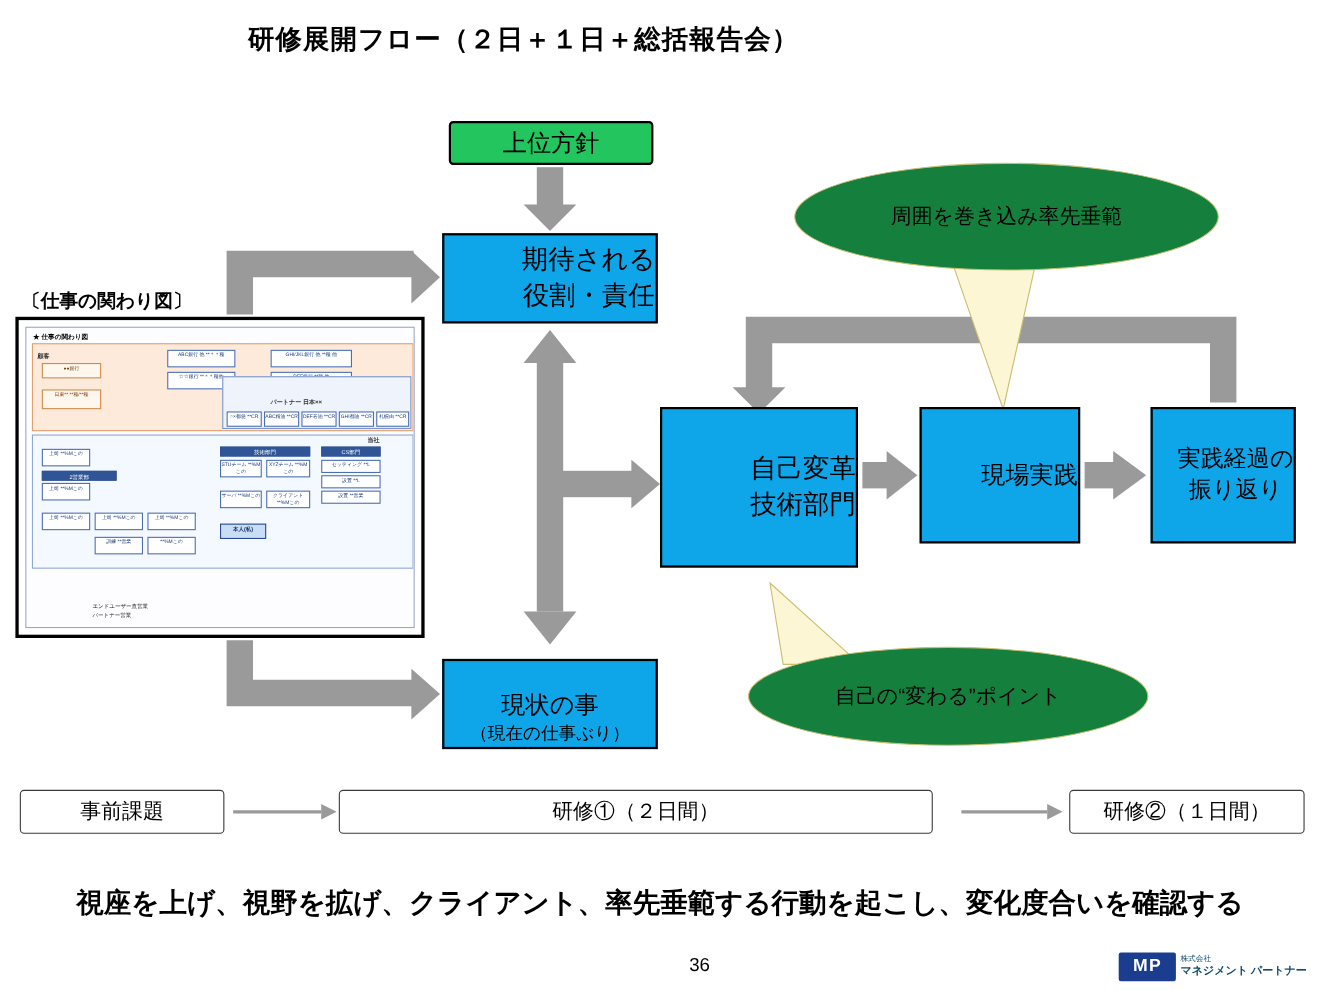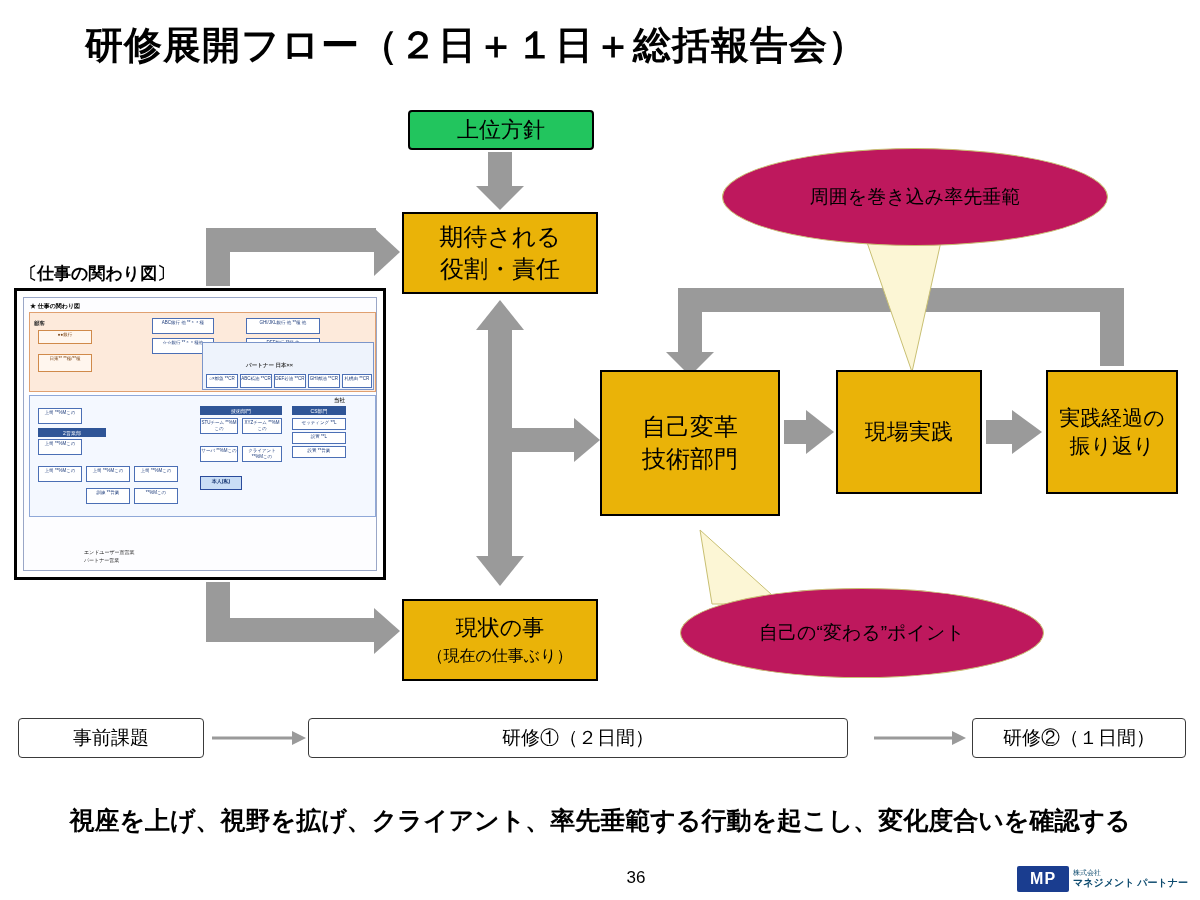--- a/index.html
+++ b/index.html
@@ -20,42 +20,43 @@
     left: 0; top: 0;
     width: 1200px;
     height: 900px;
   }
   
   .title {
     position: absolute;
     left: 0; top: 20px;
     width: 952px;
     text-align: center;
-    font-size: 38px;
+    font-size: 24px;
     font-weight: bold;
     letter-spacing: 1px;
   }
   
   .box {
     position: absolute;
     box-sizing: border-box;
     display: flex;
     align-items: center;
     justify-content: center;
     text-align: center;
     line-height: 1.35;
   }
   .box-plain {
     border: 2px solid #000;
     background: #22c55e;
     border-radius: 4px;
   }
   .box-blue {
     border: 2px solid #000;
-    background: #eab308;
+    background: #0ea5e9;
+    justify-content: flex-end;
   }
   .box-label {
     white-space: pre-line;
   }
   #top-policy {
     left: 408px; top: 110px; width: 186px; height: 40px;
     font-size: 22px;
   }
   #expected-role {
     left: 402px; top: 212px; width: 196px; height: 82px;
@@ -172,21 +173,21 @@
     background: #2f5597;
     color: #fff;
     font-size: 5px;
     text-align: center;
     border: 1px solid #2f5597;
     padding-top: 0.5px;
   }
   
   .callout {
     position: absolute;
-    background: #be185d;
+    background: #15803d;
     border: 1px solid #c8bf72;
     border-radius: 50%;
     display: flex;
     align-items: center;
     justify-content: center;
     text-align: center;
     font-size: 19px;
   }
   #callout-top {
     left: 722px; top: 148px; width: 384px; height: 96px;

